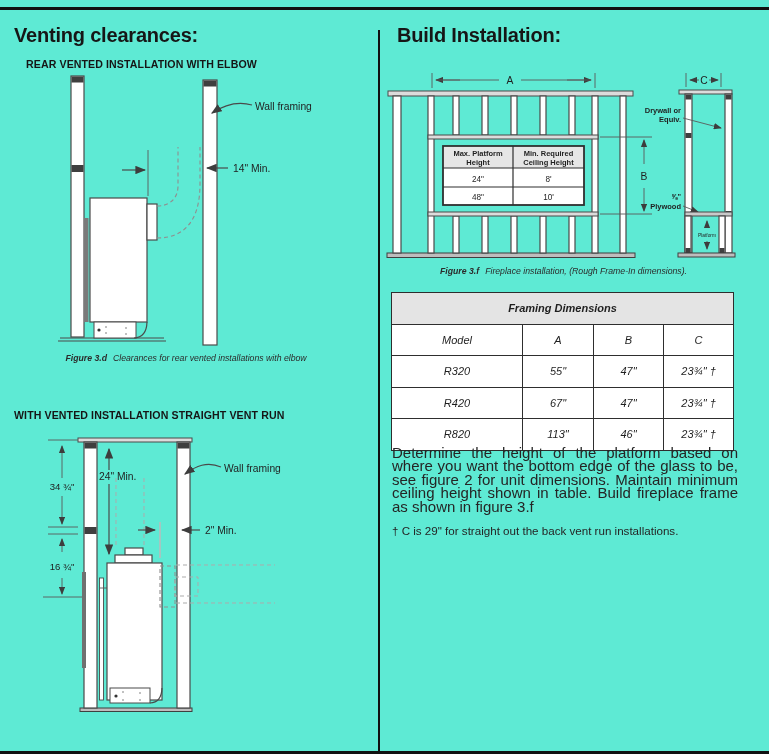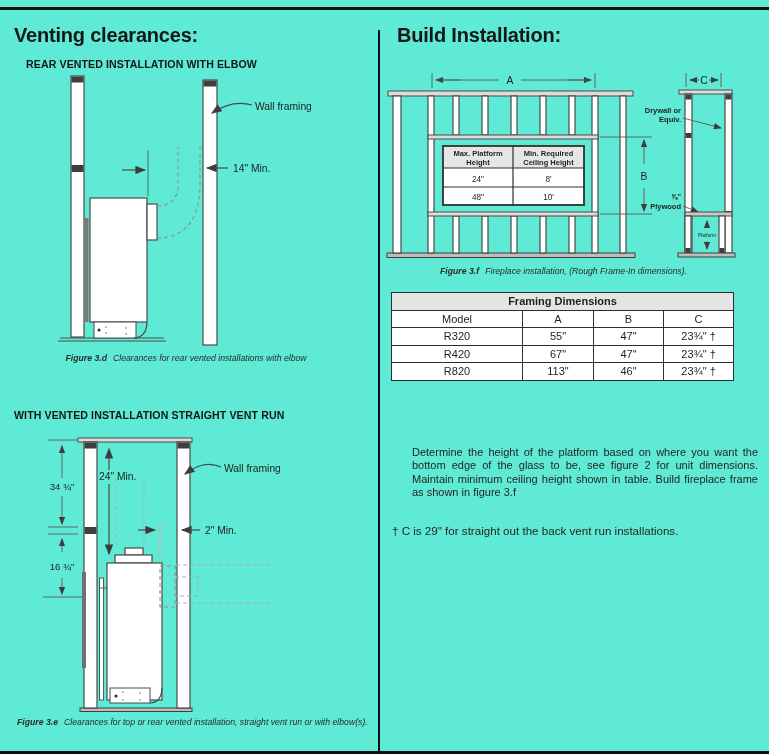--- a/index.html
+++ b/index.html
@@ -4,25 +4,25 @@
 <style>
   html,body{margin:0;padding:0;background:#fff;}
   .page{position:relative;width:769px;height:754px;background:#5eead4;overflow:hidden;
         font-family:"Liberation Sans",sans-serif;color:#1f1f1f;}
   .abs{position:absolute;}
   .rule{background:#111;}
   .h1{font-size:20px;font-weight:700;letter-spacing:-0.2px;color:#161616;}
   .h2{font-size:10.6px;font-weight:700;color:#161616;letter-spacing:0.1px;}
   .caption{font-size:8.7px;color:#2b2b2b;font-style:italic;white-space:nowrap;}
   .caption b{font-style:italic;font-weight:700;margin-right:6px;margin-top:20px;}
-  .para{font-size:11px;line-height:13.4px;color:#252525;text-align:justify;margin-left:20px;}
+  .para{font-size:15px;line-height:13.4px;color:#252525;text-align:justify;}
   .note{font-size:11.6px;color:#252525;}
   table.fdim{border-collapse:collapse;table-layout:fixed;}
   table.fdim td,table.fdim th{border:1.4px solid #2e2e2e;height:16.5px;
-      text-align:center;vertical-align:middle;font-size:11px;padding:0;color:#1f1f1f;}
+      text-align:center;vertical-align:middle;font-size:11px;padding:7px;color:#1f1f1f;font-style:italic;}
   table.fdim th.title{background:#e4e4e4;font-weight:700;font-size:11px;}
   table.fdim td{font-weight:400;background:#fff;margin-top:9px;}
   svg text{font-family:"Liberation Sans",sans-serif;fill:#1f1f1f;}
   svg .ln{stroke:#4a4a4a;stroke-width:1.2;fill:none;}
   svg .thin{stroke:#5a5a5a;stroke-width:0.9;fill:none;}
   svg .wht{fill:#fff;stroke:#4a4a4a;stroke-width:1.2;}
   svg .blk{fill:#3f3f3f;stroke:none;}
   svg .band{fill:#dcdcdc;stroke:#4a4a4a;stroke-width:1;}
   svg .floorband{fill:#bdbdbd;stroke:#3f3f3f;stroke-width:1;}
   svg .dash{stroke:#8f8f8f;stroke-width:1.1;fill:none;stroke-dasharray:4 3;}
@@ -139,23 +139,20 @@
     <line class="dashlt" x1="176" y1="603" x2="275" y2="603"></line>
 
     <rect class="wht" x="110" y="688" width="40" height="15" style="stroke-width:1"></rect>
     <circle cx="116" cy="696" r="1.6" fill="#333"></circle>
     <circle cx="123" cy="692" r="0.7" fill="#555"></circle>
       <circle cx="123" cy="700" r="0.7" fill="#555"></circle>
     <circle cx="140" cy="693" r="0.7" fill="#555"></circle>
       <circle cx="140" cy="700" r="0.7" fill="#555"></circle>
     <path class="ln" d="M162,688 Q161.5,702.5 150,703"></path>
   </svg>
-  <div class="abs caption" style="left:17px;top:717px;">
-    <b>Figure 3.e</b><span>Clearances for top or rear vented installation, straight vent run or with elbow(s).</span>
-  </div>
 
   <div class="abs h1" style="left:397px;top:24px;">Build Installation:</div>
 
   <svg class="abs" style="left:386px;top:68px;" width="374" height="214" viewBox="386 68 374 214">
     <defs>
       <marker id="a3" markerWidth="9" markerHeight="7" refX="8" refY="3.5" orient="auto">
         <polygon points="0,0 9,3.5 0,7" fill="#3d3d3d"></polygon>
       </marker>
     </defs>
 

